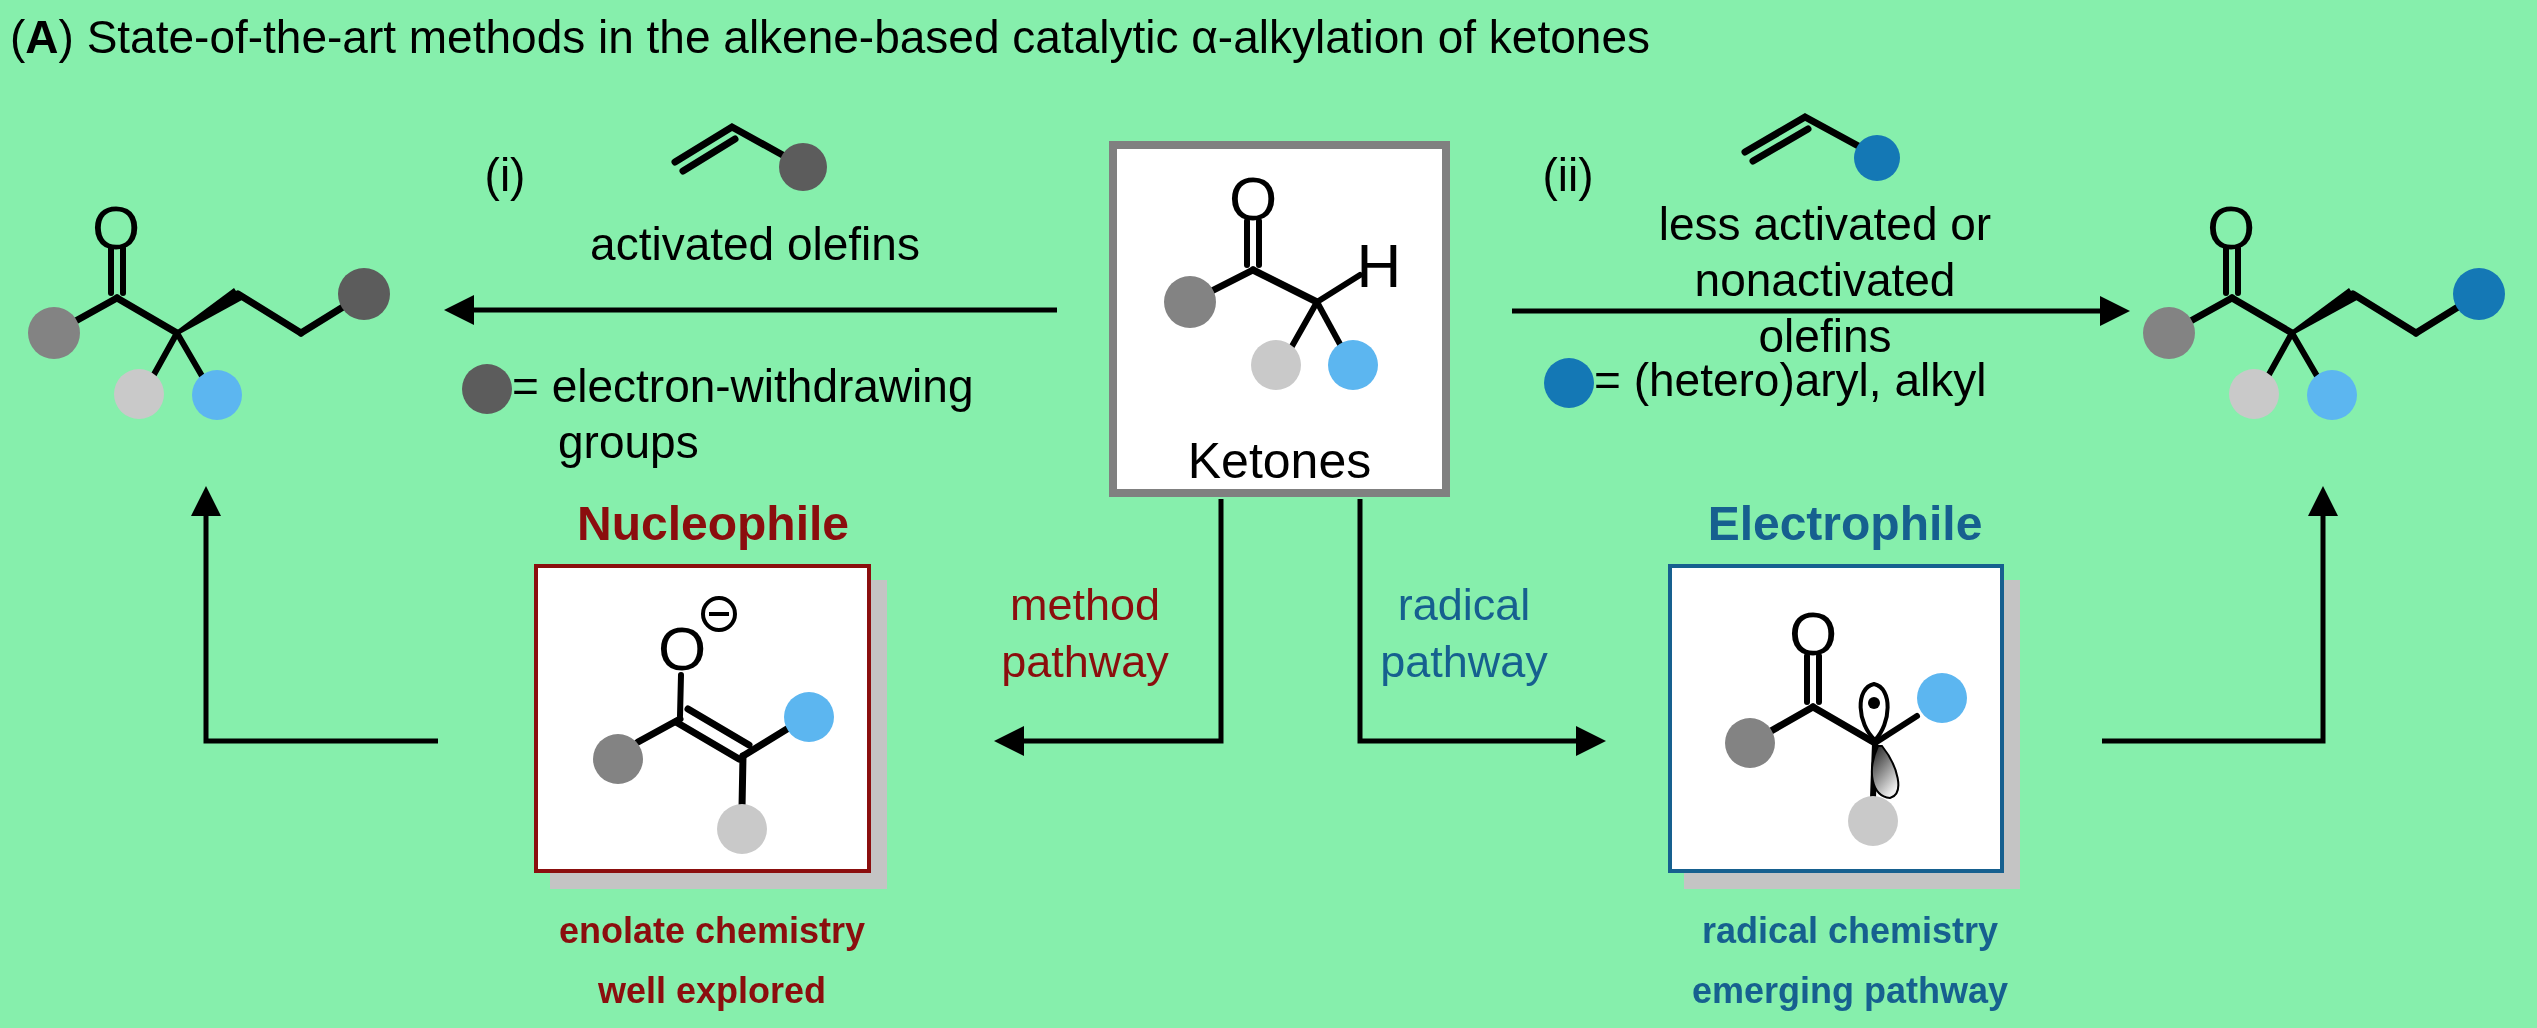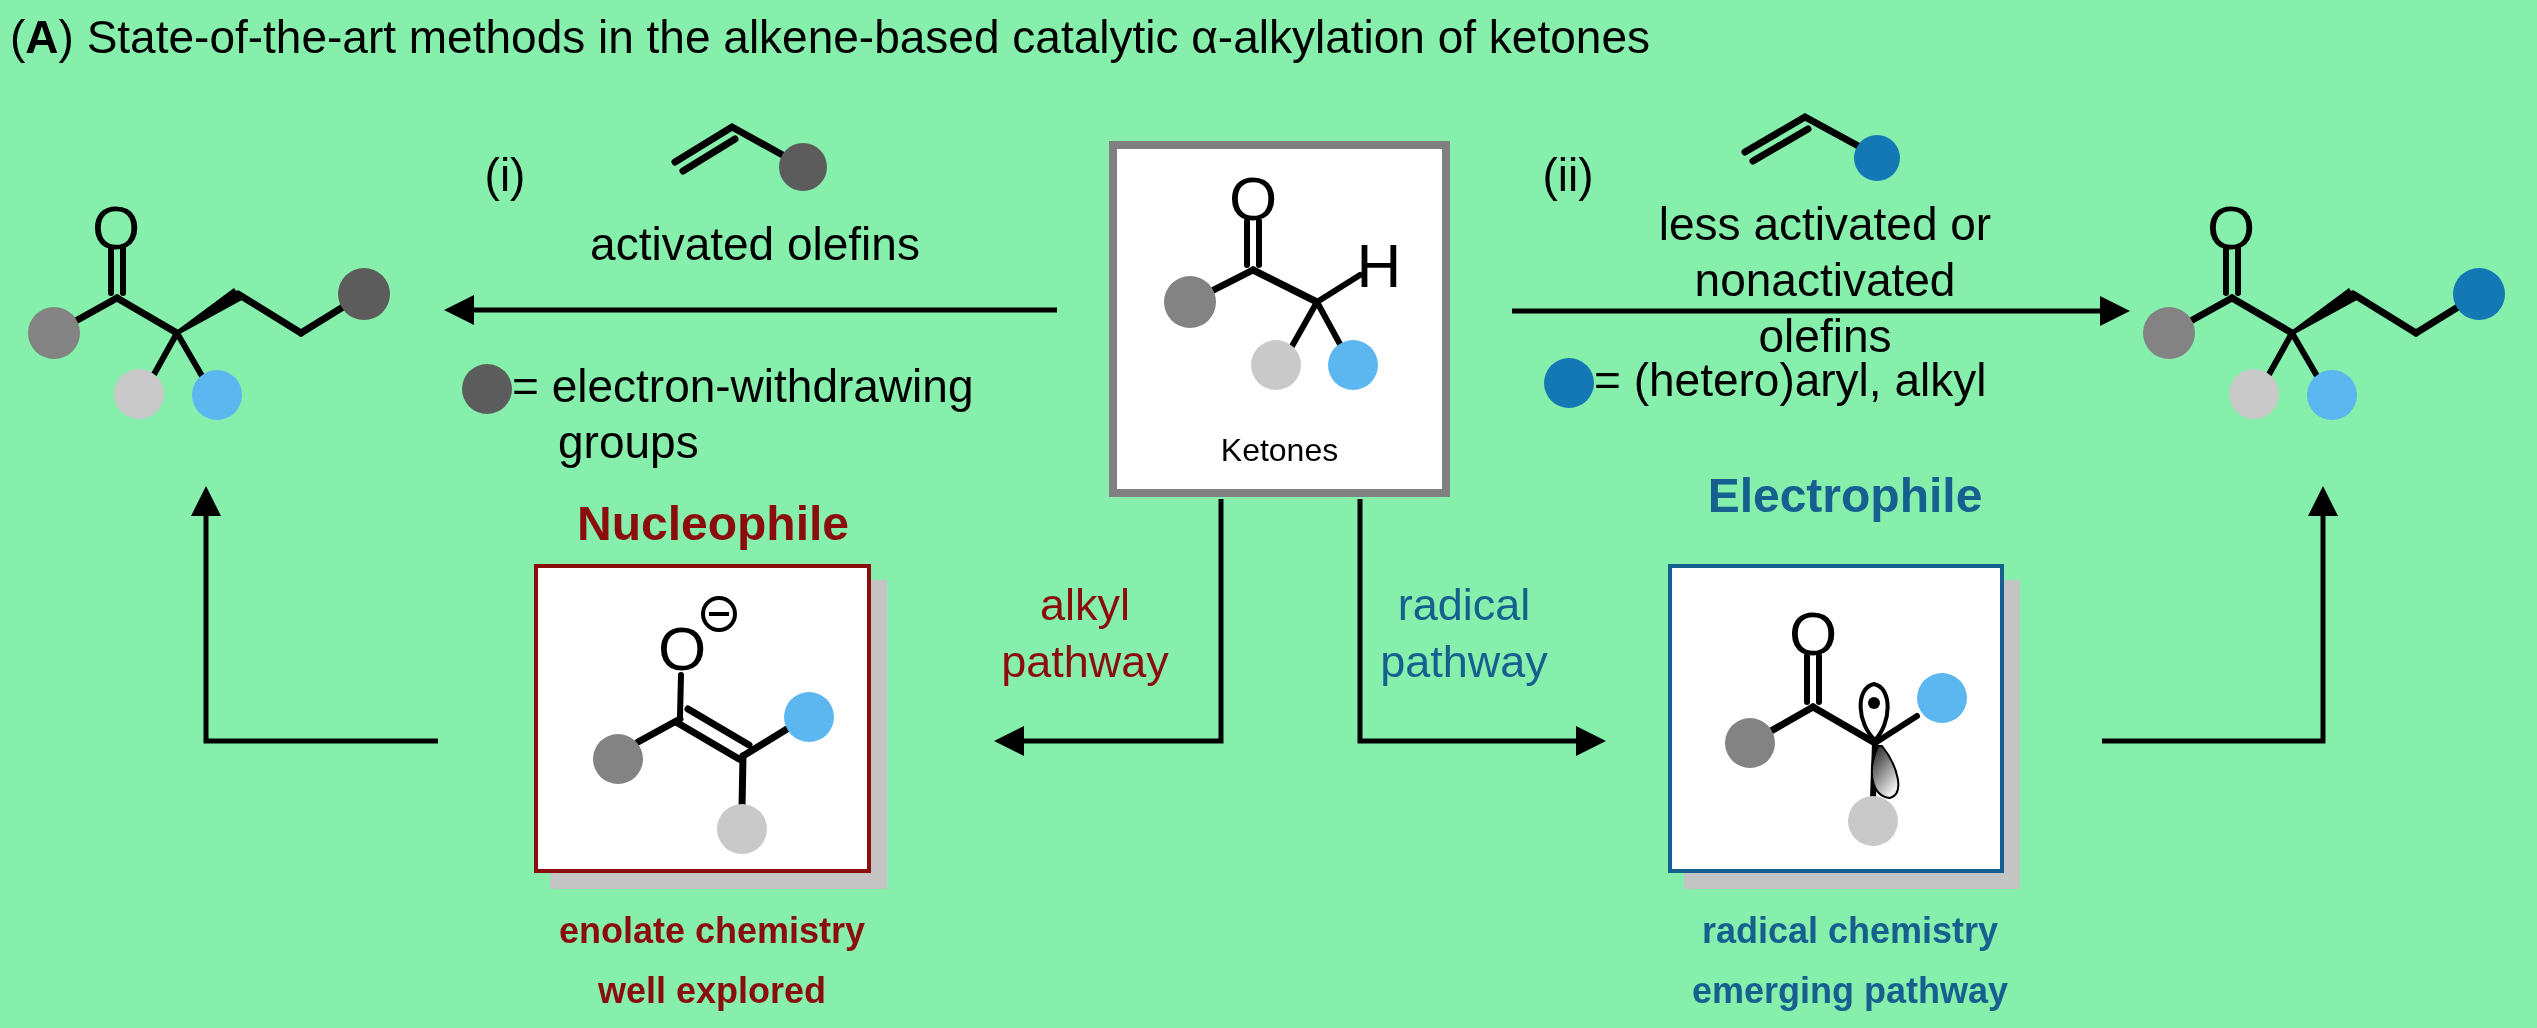--- a/index.html
+++ b/index.html
@@ -24,21 +24,21 @@
   .capt-bold{font-weight:bold;font-size:36px;line-height:60px;}
   .chembox{background:#fff;}
   #ketone-box{border:8px solid var(--boxgray);}
   #nucleophile-box{border:4px solid var(--maroon);box-shadow:16px 16px 0 0 var(--shadow);}
   #electrophile-box{border:4px solid var(--blue-text);box-shadow:16px 16px 0 0 var(--shadow);}
   svg text{font-family:"Liberation Sans",sans-serif;}
   .bond{stroke:#000;stroke-width:7;fill:none;stroke-linecap:round;}
   .arrow{stroke:#000;stroke-width:5;fill:none;}
   .ahead{fill:#000;stroke:none;}
   .atom{font-size:62px;fill:#000;}
-  .boxlabel{left:0;right:0;font-size:32px;}
+  .boxlabel{left:0;right:0;font-size:50px;}
 </style>
 </head>
 <body>
 
 <div id="canvas">
 
   <div id="title" class="abs"><span>(</span><b>A</b><span>) State-of-the-art methods in the alkene-based catalytic α-alkylation of ketones</span></div>
 
   <svg class="abs" style="left:0;top:0" width="2537" height="1028" viewBox="0 0 2537 1028">
 
@@ -149,21 +149,21 @@
   <div class="abs ctr caption" style="left:1625px;top:196px;width:400px">
     <span style="display:block">less activated or</span>
     <span style="display:block">nonactivated olefins</span>
   </div>
   <div class="abs legend" style="left:1544px;top:352px">
     <span class="legend-ball" style="background:var(--dblue)"></span>
     <span class="legend-text">= (hetero)aryl, alkyl</span>
   </div>
 
   <div class="abs ctr pathway maroon" style="left:985px;top:576px;width:200px">
-    <span style="display:block">alkyl</span>
+    <span style="display:block">method</span>
     <span style="display:block">pathway</span>
   </div>
   <div class="abs ctr pathway bluetxt" style="left:1364px;top:576px;width:200px">
     <span style="display:block">radical</span>
     <span style="display:block">pathway</span>
   </div>
 
   <div class="abs ctr heading maroon" style="left:513px;top:496px;width:400px">Nucleophile</div>
   <div id="nucleophile-box" class="abs chembox" style="left:534px;top:564px;width:329px;height:301px">
     <svg class="abs" style="left:0;top:0" width="329" height="301" viewBox="0 0 329 301">
@@ -181,21 +181,21 @@
       <circle cx="80" cy="191" r="25" style="fill:var(--rgray)"></circle>
       <circle cx="271" cy="149" r="25" style="fill:var(--lblue)"></circle>
       <circle cx="204" cy="261" r="25" style="fill:var(--lgray)"></circle>
     </svg>
   </div>
   <div class="abs ctr capt-bold maroon" style="left:512px;top:901px;width:400px">
     <span style="display:block">enolate chemistry</span>
     <span style="display:block">well explored</span>
   </div>
 
-  <div class="abs ctr heading bluetxt" style="left:1645px;top:468px;width:400px">Electrophile</div>
+  <div class="abs ctr heading bluetxt" style="left:1645px;top:496px;width:400px">Electrophile</div>
   <div id="electrophile-box" class="abs chembox" style="left:1668px;top:564px;width:328px;height:301px">
     <svg class="abs" style="left:0;top:0" width="328" height="301" viewBox="0 0 328 301">
       <defs>
         <linearGradient id="lobeGrad" x1="0" y1="0" x2="0.6" y2="1">
           <stop offset="0" stop-color="#1a1a1a"></stop>
           <stop offset="1" stop-color="#f0f0f0"></stop>
         </linearGradient>
       </defs>
       <line class="bond" x1="78" y1="175" x2="141" y2="139"></line>
       <line class="bond" x1="135" y1="88" x2="135" y2="134" style="stroke-width:6"></line>

